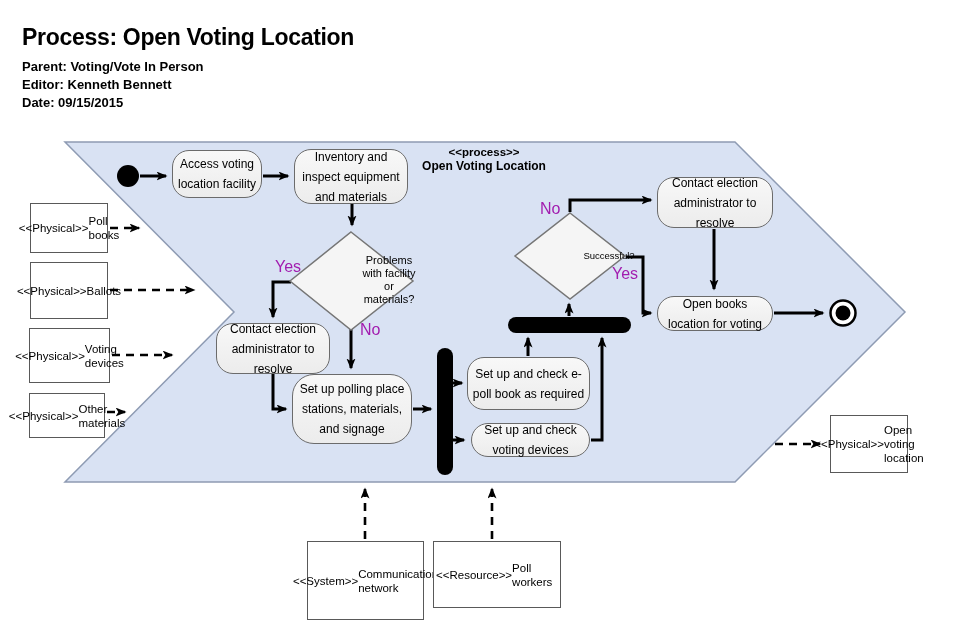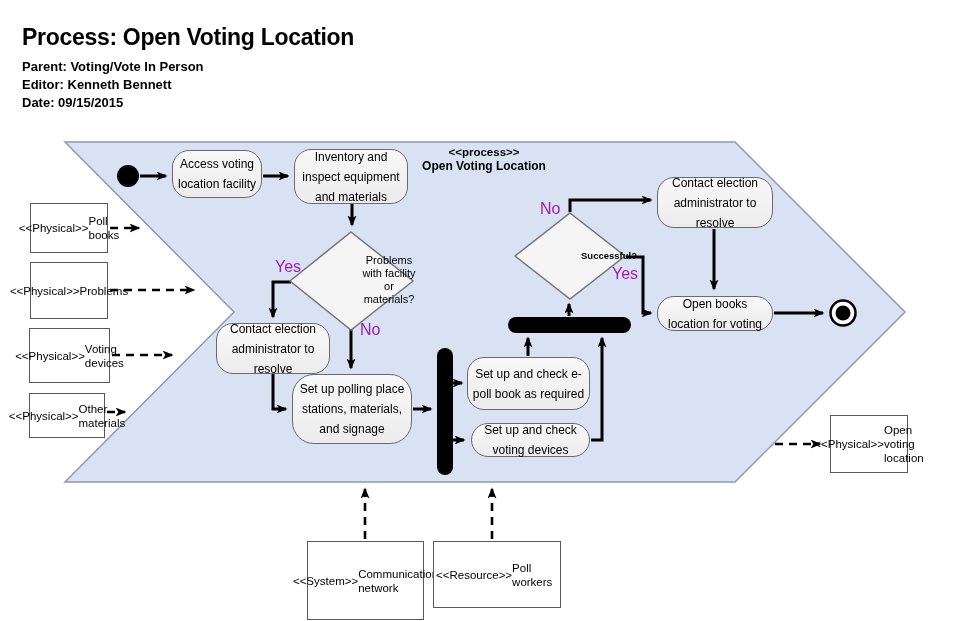--- a/index.html
+++ b/index.html
@@ -112,34 +112,34 @@
     <span>Set up and check voting devices</span>
   </div>
   <div class="activity" style="left:657px;top:177px;width:116px;height:51px;">
     <span>Contact election administrator to resolve</span>
   </div>
   <div class="activity" style="left:657px;top:296px;width:116px;height:35px;">
     <span>Open books location for voting</span>
   </div>
 
   <div class="dlabel" style="left:322px;top:254px;width:58px;font-size:11px;line-height:13px;">Problems with facility or materials?</div>
-  <div class="dlabel" style="left:535px;top:250px;width:72px;font-size:9.5px;font-weight:bold;">Successful?</div>
+  <div class="dlabel" style="left:535px;top:250px;width:72px;font-size:9.5px;">Successful?</div>
 
   <div class="edge-label" style="left:275px;top:258px;">Yes</div>
   <div class="edge-label" style="left:360px;top:321px;">No</div>
   <div class="edge-label" style="left:540px;top:200px;">No</div>
   <div class="edge-label" style="left:612px;top:265px;">Yes</div>
 
   <div class="iobox" style="left:30px;top:203px;width:78px;height:50px;">
     <div>&lt;&lt;Physical&gt;&gt;</div>
     <div>Poll books</div>
   </div>
   <div class="iobox" style="left:30px;top:262px;width:78px;height:57px;">
     <div>&lt;&lt;Physical&gt;&gt;</div>
-    <div>Problems</div>
+    <div>Ballots</div>
   </div>
   <div class="iobox" style="left:29px;top:328px;width:81px;height:55px;">
     <div>&lt;&lt;Physical&gt;&gt;</div>
     <div style="width:56px;">Voting devices</div>
   </div>
   <div class="iobox" style="left:29px;top:393px;width:76px;height:45px;">
     <div>&lt;&lt;Physical&gt;&gt;</div>
     <div style="width:60px;">Other materials</div>
   </div>
 

